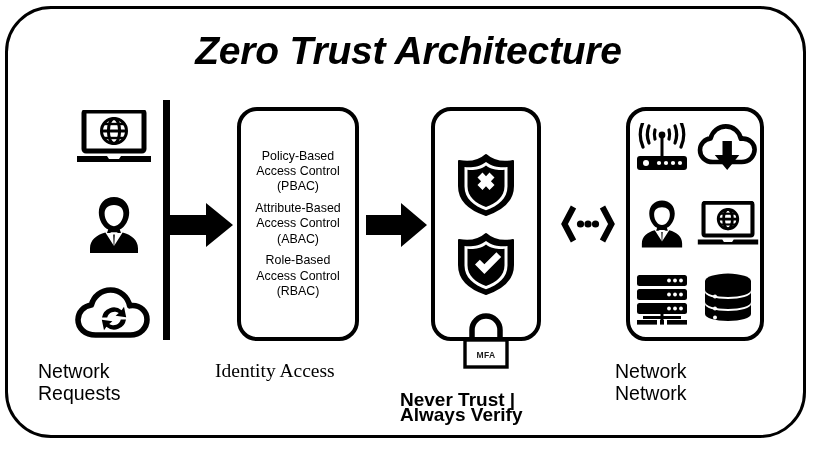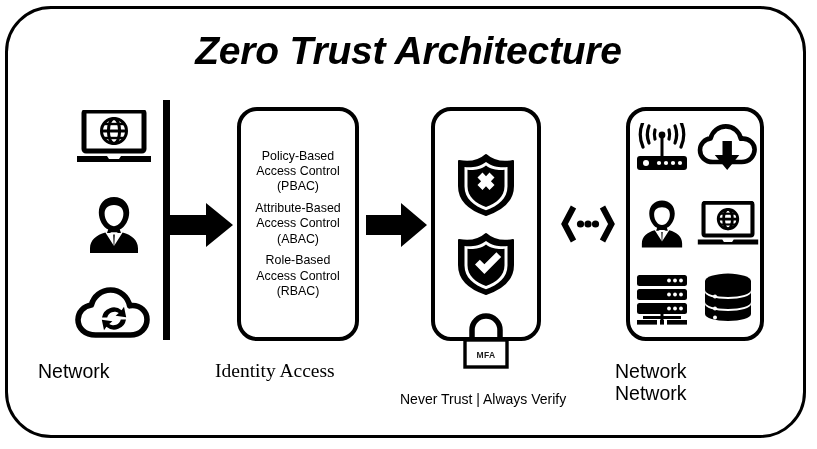--- a/index.html
+++ b/index.html
@@ -29,21 +29,21 @@
   .panel{
     position:absolute;border:4px solid #000;border-radius:20px;
     box-sizing:border-box;background:#fff;
   }
 
   
   .caption{
     position:absolute;text-align:left;font-size:19.5px;line-height:22px;
     font-weight:400;
   }
-  .caption.small{font-size:14px;line-height:15px;font-weight:400;}
+  .caption.small{font-size:19px;line-height:15px;font-weight:700;}
 
   
   .divider-bar{
     position:absolute;left:163px;top:100px;width:7px;height:240px;background:#000;
   }
 
   
   .block-arrow{position:absolute;}
 
   
@@ -116,20 +116,21 @@
       <svg class="ico" width="78" height="52" viewBox="0 0 78 52">
         <path d="M20.5 49C10 49 3 42.2 3 33.8c0-7.6 5.8-13.8 13.4-14.8C18.6 10.4 26.2 4 35.6 4c9.6 0 17.4 6.8 19 15.8 1-.2 2-.3 3-.3 8 0 14.4 6.3 14.4 14 0 8.4-6.8 15.5-16.6 15.5z" fill="none" stroke="#000" stroke-width="5.6" stroke-linejoin="round"></path>
         <path d="M27 31.5a12 12 0 0 1 19.6-7.2l2.4-3.6 2.2 10.6-10.6-1.6 3.2-2.6a7.6 7.6 0 0 0-11.6 4.4z" fill="#000"></path>
         <path d="M51 33.5a12 12 0 0 1-19.6 7.2l-2.4 3.6-2.2-10.6 10.6 1.6-3.2 2.6a7.6 7.6 0 0 0 11.6-4.4z" fill="#000"></path>
       </svg>
     </span>
   </div>
 
   <div class="caption" style="left:38px;top:360px;width:152px;">
     <div>Network</div>
+    <div>Requests</div>
   </div>
 
   <div class="divider-bar"></div>
 
   <div class="block-arrow" style="left:168px;top:200px;">
     <svg class="ico" width="66" height="50" viewBox="0 0 66 50">
       <path d="M0 15 H38 V3 L65 25 L38 47 V35 H0 z" fill="#000"></path>
     </svg>
   </div>
 

